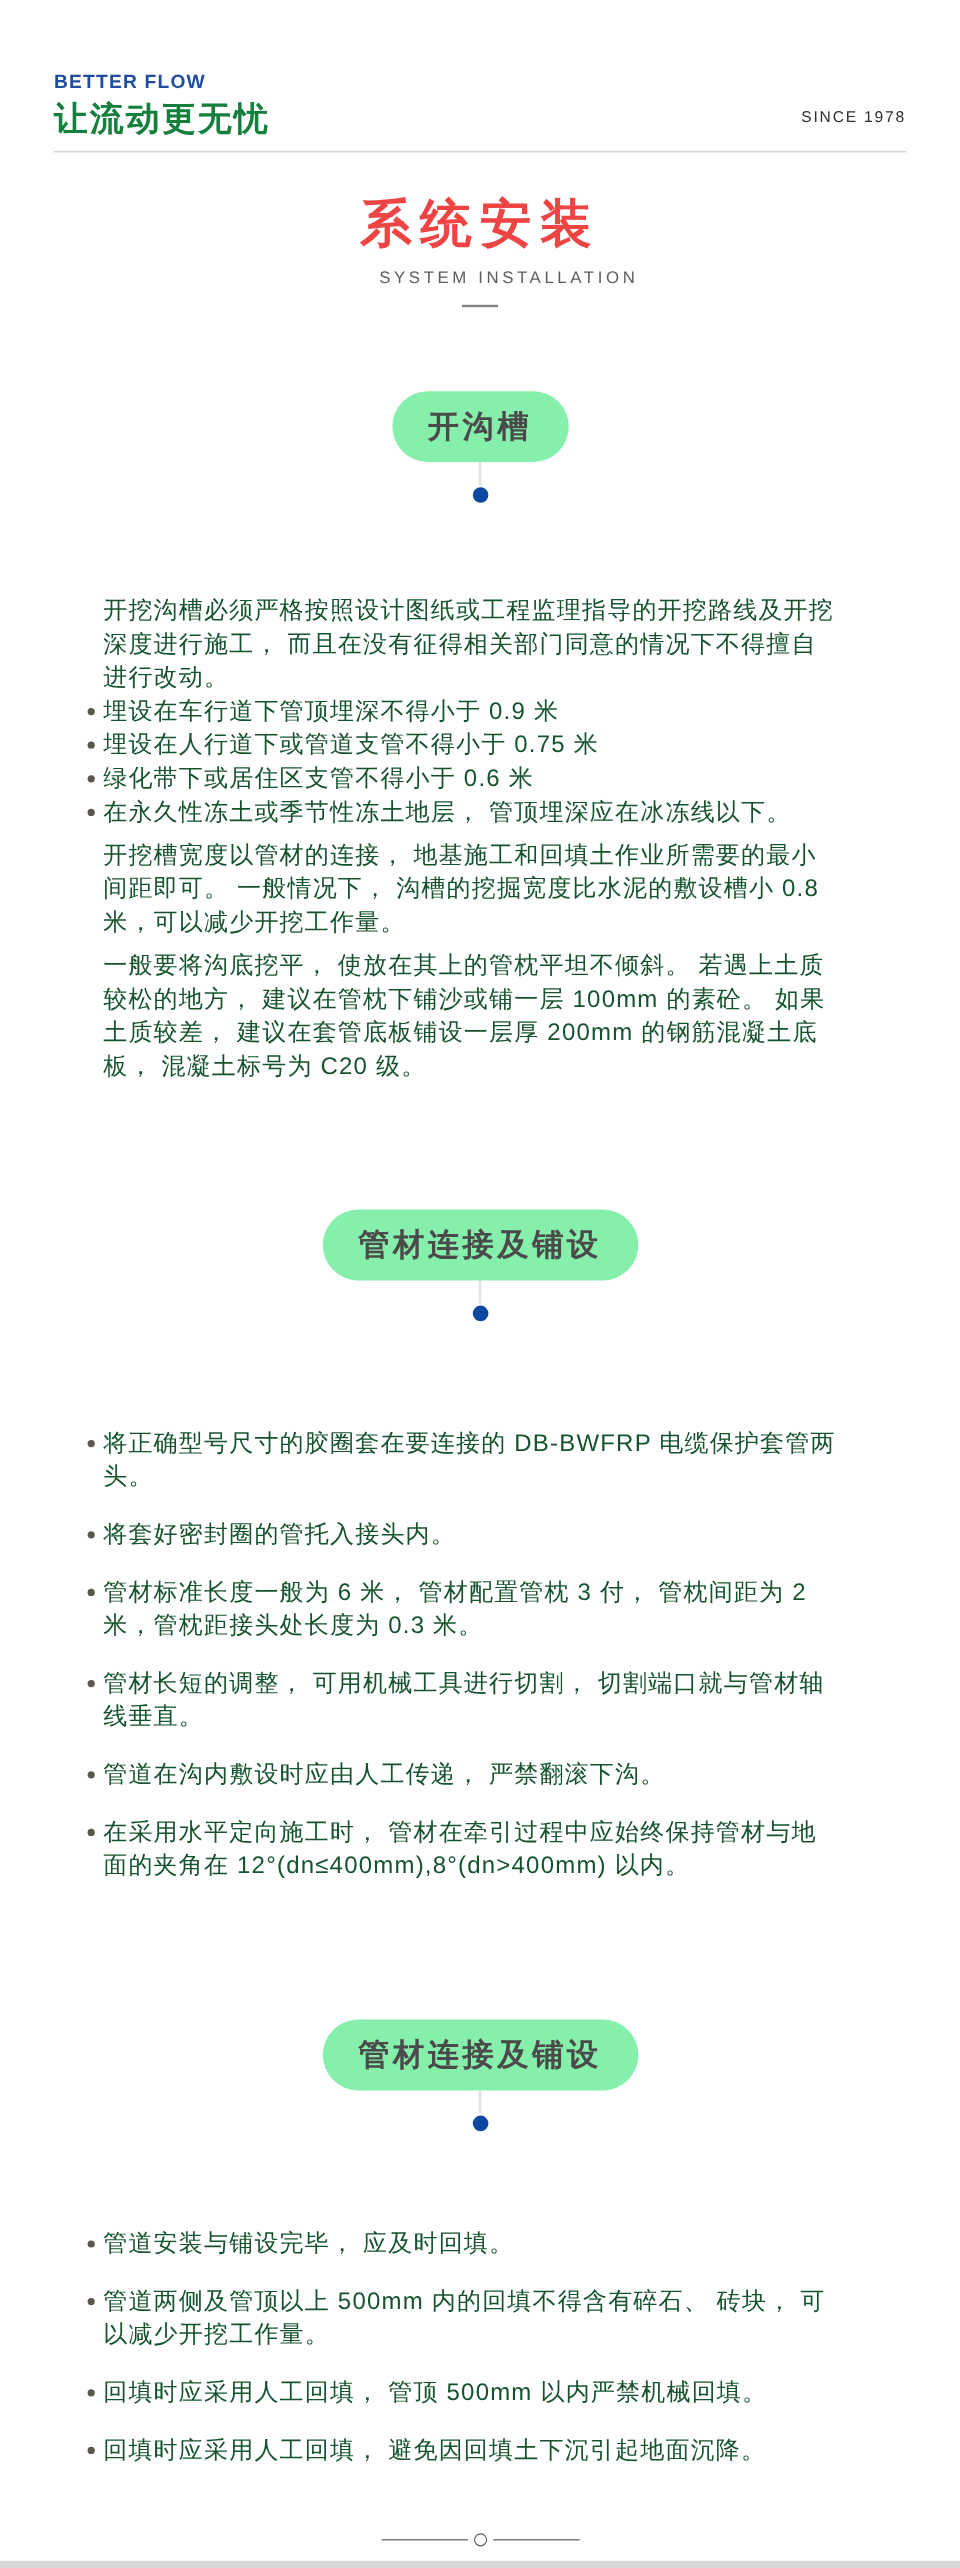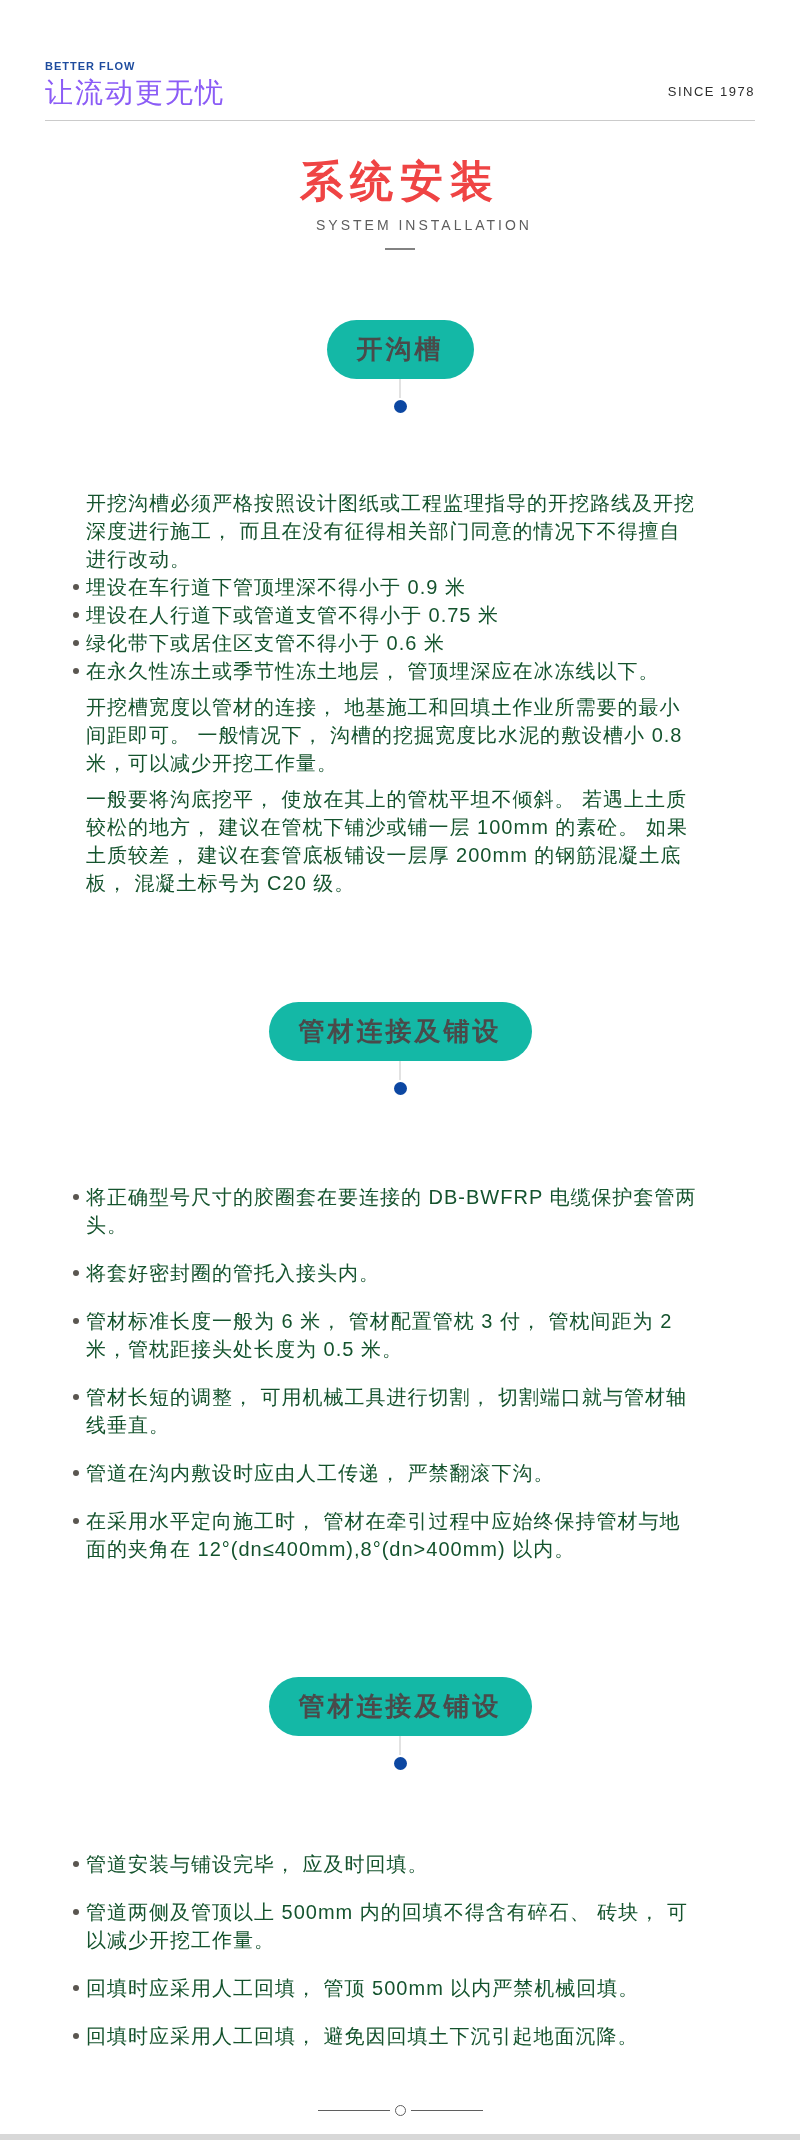--- a/index.html
+++ b/index.html
@@ -17,31 +17,31 @@
   .header {
     margin: 0 45px;
     padding-top: 60px;
     padding-bottom: 8px;
     border-bottom: 1px solid #cbcbcb;
     display: flex;
     justify-content: space-between;
     align-items: flex-end;
   }
   .brand-tagline {
-    font-size: 11px;
+    font-size: 16px;
     font-weight: bold;
     letter-spacing: 1px;
     color: #1e4c9e;
   }
   .brand-logotext {
     margin-top: 2px;
     font-size: 28px;
-    font-weight: 400;
+    font-weight: 700;
     letter-spacing: 2px;
-    color: #8b5cf6;
+    color: #15803d;
   }
   .since-label {
     font-size: 13px;
     letter-spacing: 1.5px;
     color: #2e2e2e;
     padding-bottom: 13px;
   }
 
   
   .title-block { text-align: center; margin-top: 36px; }
@@ -66,21 +66,21 @@
     border-top: 2px solid #828282;
   }
 
   
   .badge-wrap { text-align: center; }
   .badge-wrap.s1 { margin-top: 70px; }
   .badge-wrap.s2 { margin-top: 105px; }
   .badge-wrap.s3 { margin-top: 114px; }
   .badge {
     display: inline-block;
-    background: #14b8a6;
+    background: #86efac;
     border-radius: 32px;
     padding: 12px 30px;
     font-size: 26px;
     font-weight: bold;
     letter-spacing: 3px;
     color: #4a4a4a;
   }
   .connector-line {
     width: 2px;
     height: 19px;
@@ -202,21 +202,21 @@
   <div class="badge-wrap s2">
     <div class="badge">管材连接及铺设</div>
     <div class="connector-line"></div>
     <div class="connector-dot"></div>
   </div>
 
   <div class="content c2">
     <ul class="spaced">
       <li>将正确型号尺寸的胶圈套在要连接的 DB-BWFRP 电缆保护套管两头。</li>
       <li>将套好密封圈的管托入接头内。</li>
-      <li>管材标准长度一般为 6 米， 管材配置管枕 3 付， 管枕间距为 2 米，管枕距接头处长度为 0.5 米。</li>
+      <li>管材标准长度一般为 6 米， 管材配置管枕 3 付， 管枕间距为 2 米，管枕距接头处长度为 0.3 米。</li>
       <li>管材长短的调整， 可用机械工具进行切割， 切割端口就与管材轴线垂直。</li>
       <li>管道在沟内敷设时应由人工传递， 严禁翻滚下沟。</li>
       <li>在采用水平定向施工时， 管材在牵引过程中应始终保持管材与地面的夹角在 12°(dn≤400mm),8°(dn&gt;400mm) 以内。</li>
     </ul>
   </div>
 
   <div class="badge-wrap s3">
     <div class="badge">管材连接及铺设</div>
     <div class="connector-line"></div>
     <div class="connector-dot"></div>

